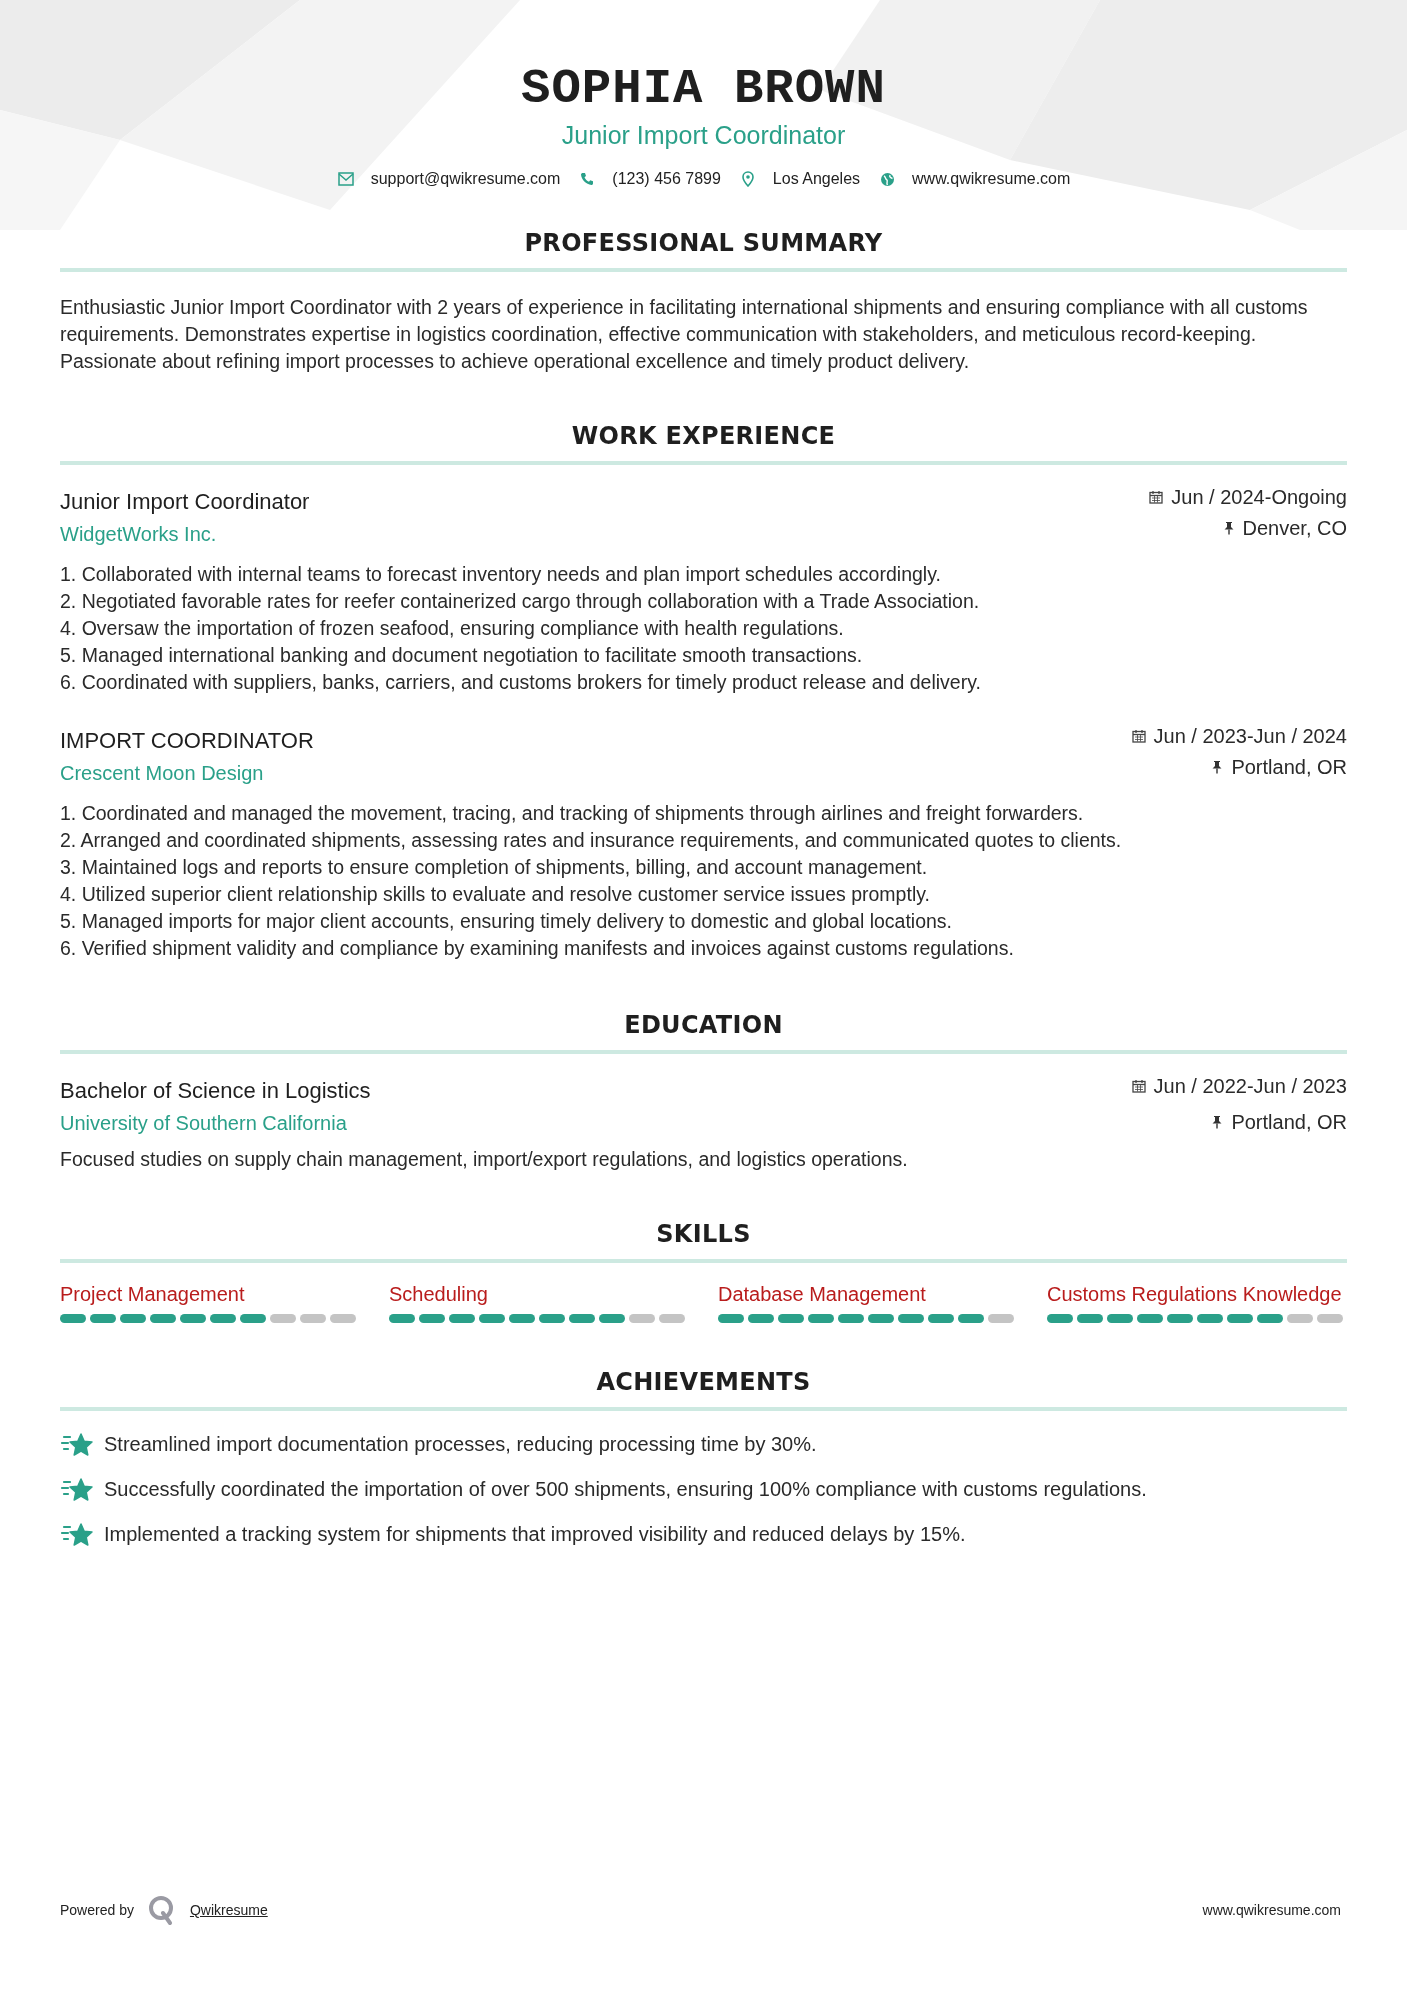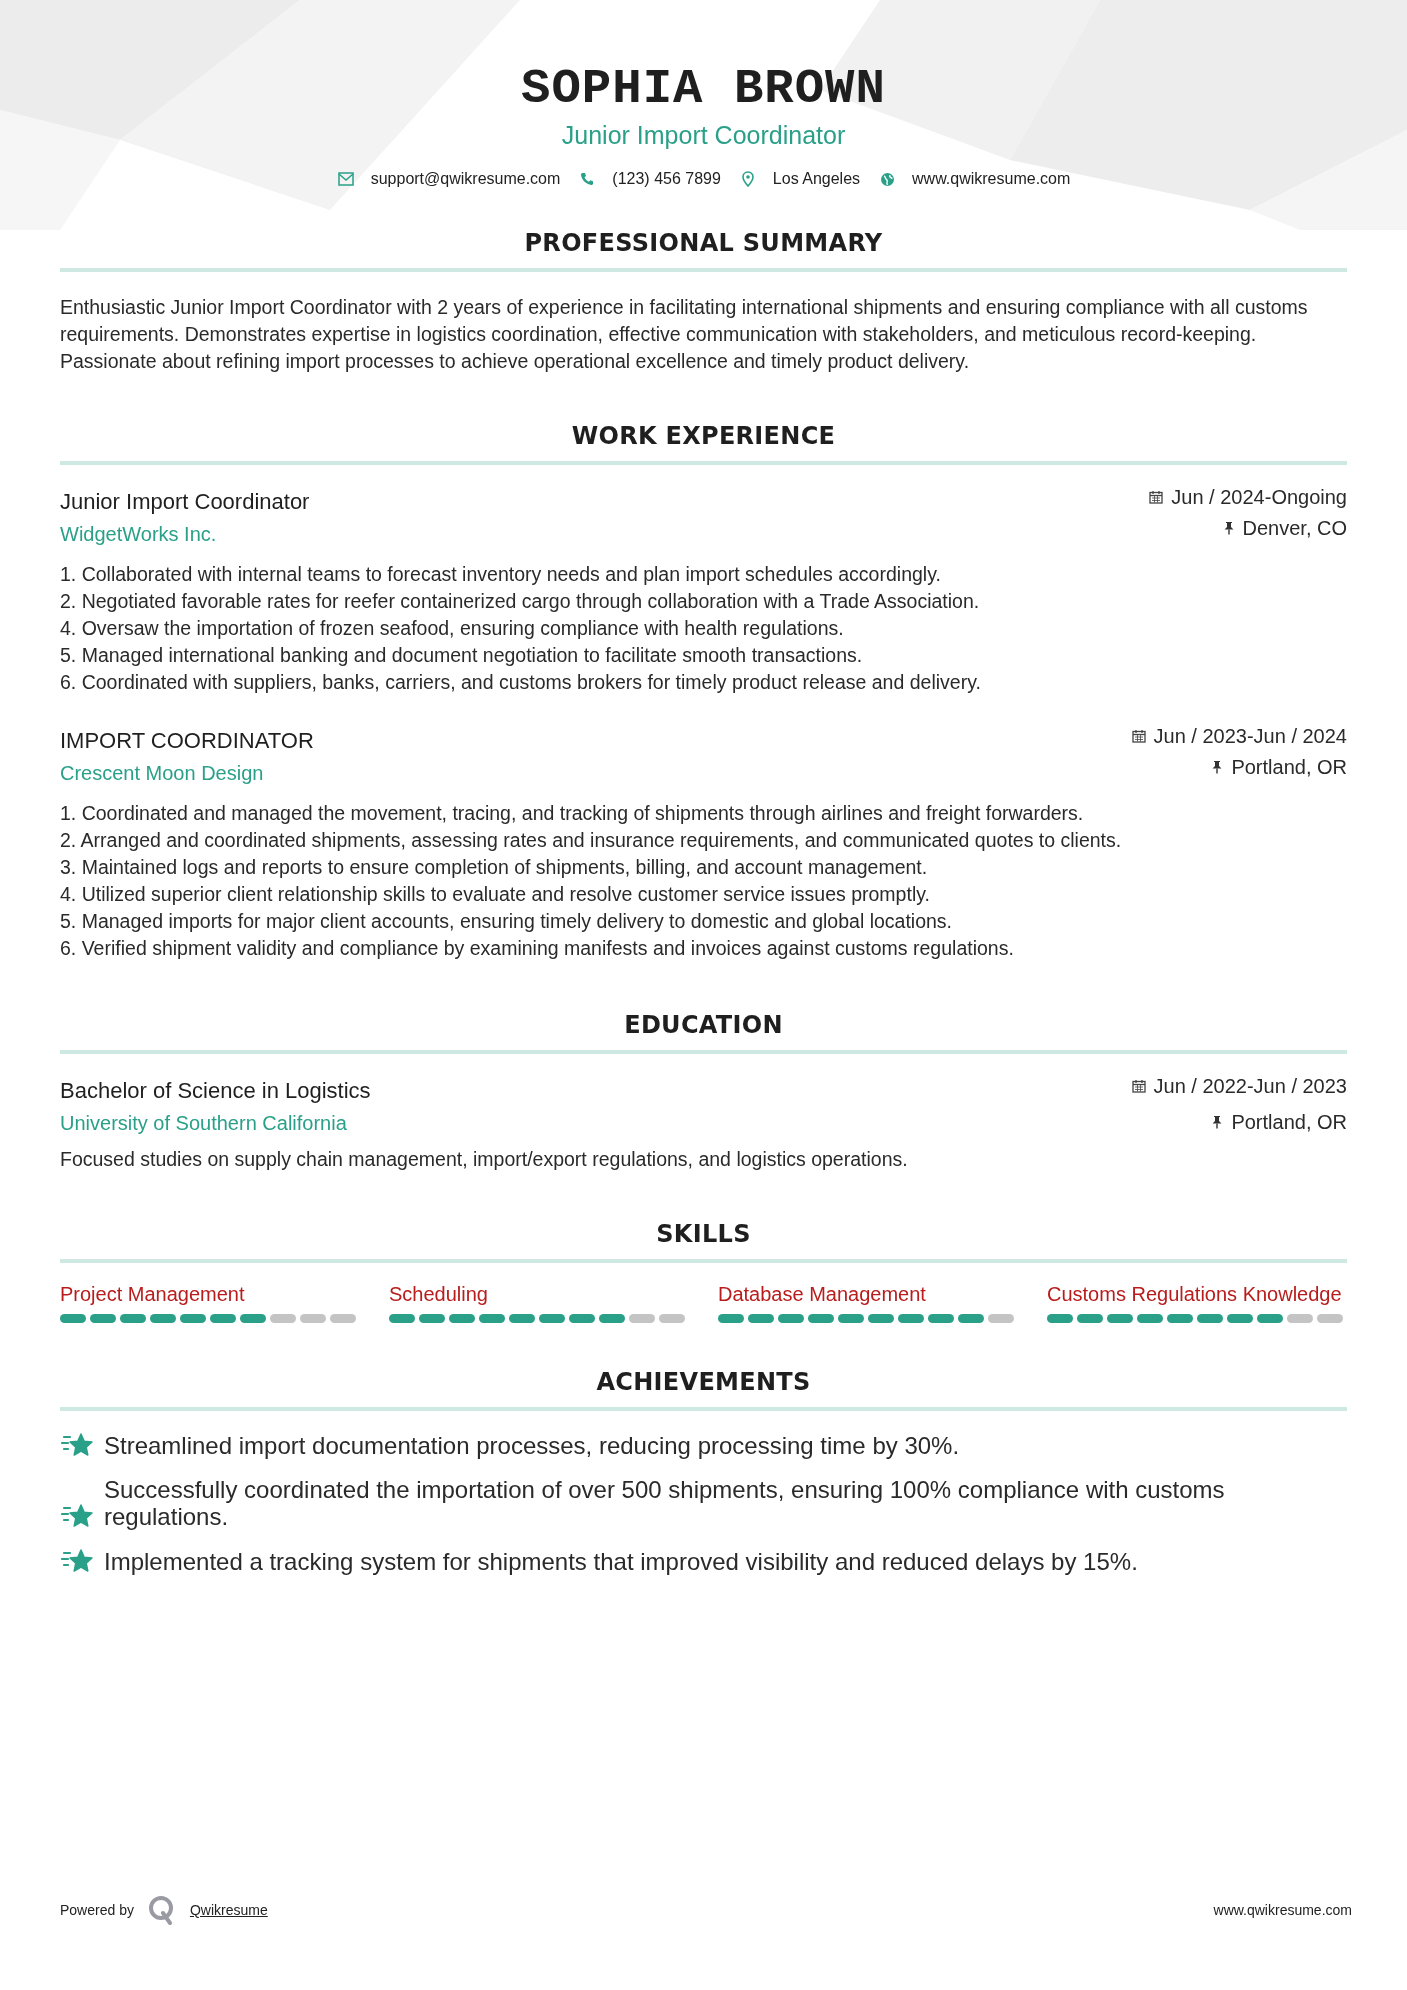--- a/index.html
+++ b/index.html
@@ -63,26 +63,26 @@
   
   .skills { display: flex; justify-content: space-between; }
   .skill { width: 300px; }
   .skill-name { font-size: 20px; line-height: 27px; color: #b91c1c; }
   .dots { display: flex; margin-top: 6px; }
   .dot { width: 26px; height: 9px; border-radius: 5px; margin-right: 4px; background: #c4c4c4; }
   .dot.on { background: #2aa089; }
 
   
   .ach-list { list-style: none; }
-  .ach-item { display: flex; align-items: flex-end; font-size: 24px; line-height: 27px; margin-bottom: 17px; }
+  .ach-item { display: flex; align-items: flex-start; font-size: 20px; line-height: 27px; margin-bottom: 17px; }
   .ach-item .star { width: 34px; height: 28px; margin-right: 10px; flex-shrink: 0; }
 
   
   .footer {
-    position: absolute; left: 60px; right: 55px; top: 1895px;
+    position: absolute; left: 60px; right: 66px; top: 1895px;
     display: flex; justify-content: space-between; align-items: center;
     font-size: 14px; color: #222;
   }
   .powered { display: flex; align-items: center; }
   .powered .q { margin: 0 14px 0 14px; }
   .powered .brand { text-decoration: underline; }
 </style>
 </head>
 <body>
 

